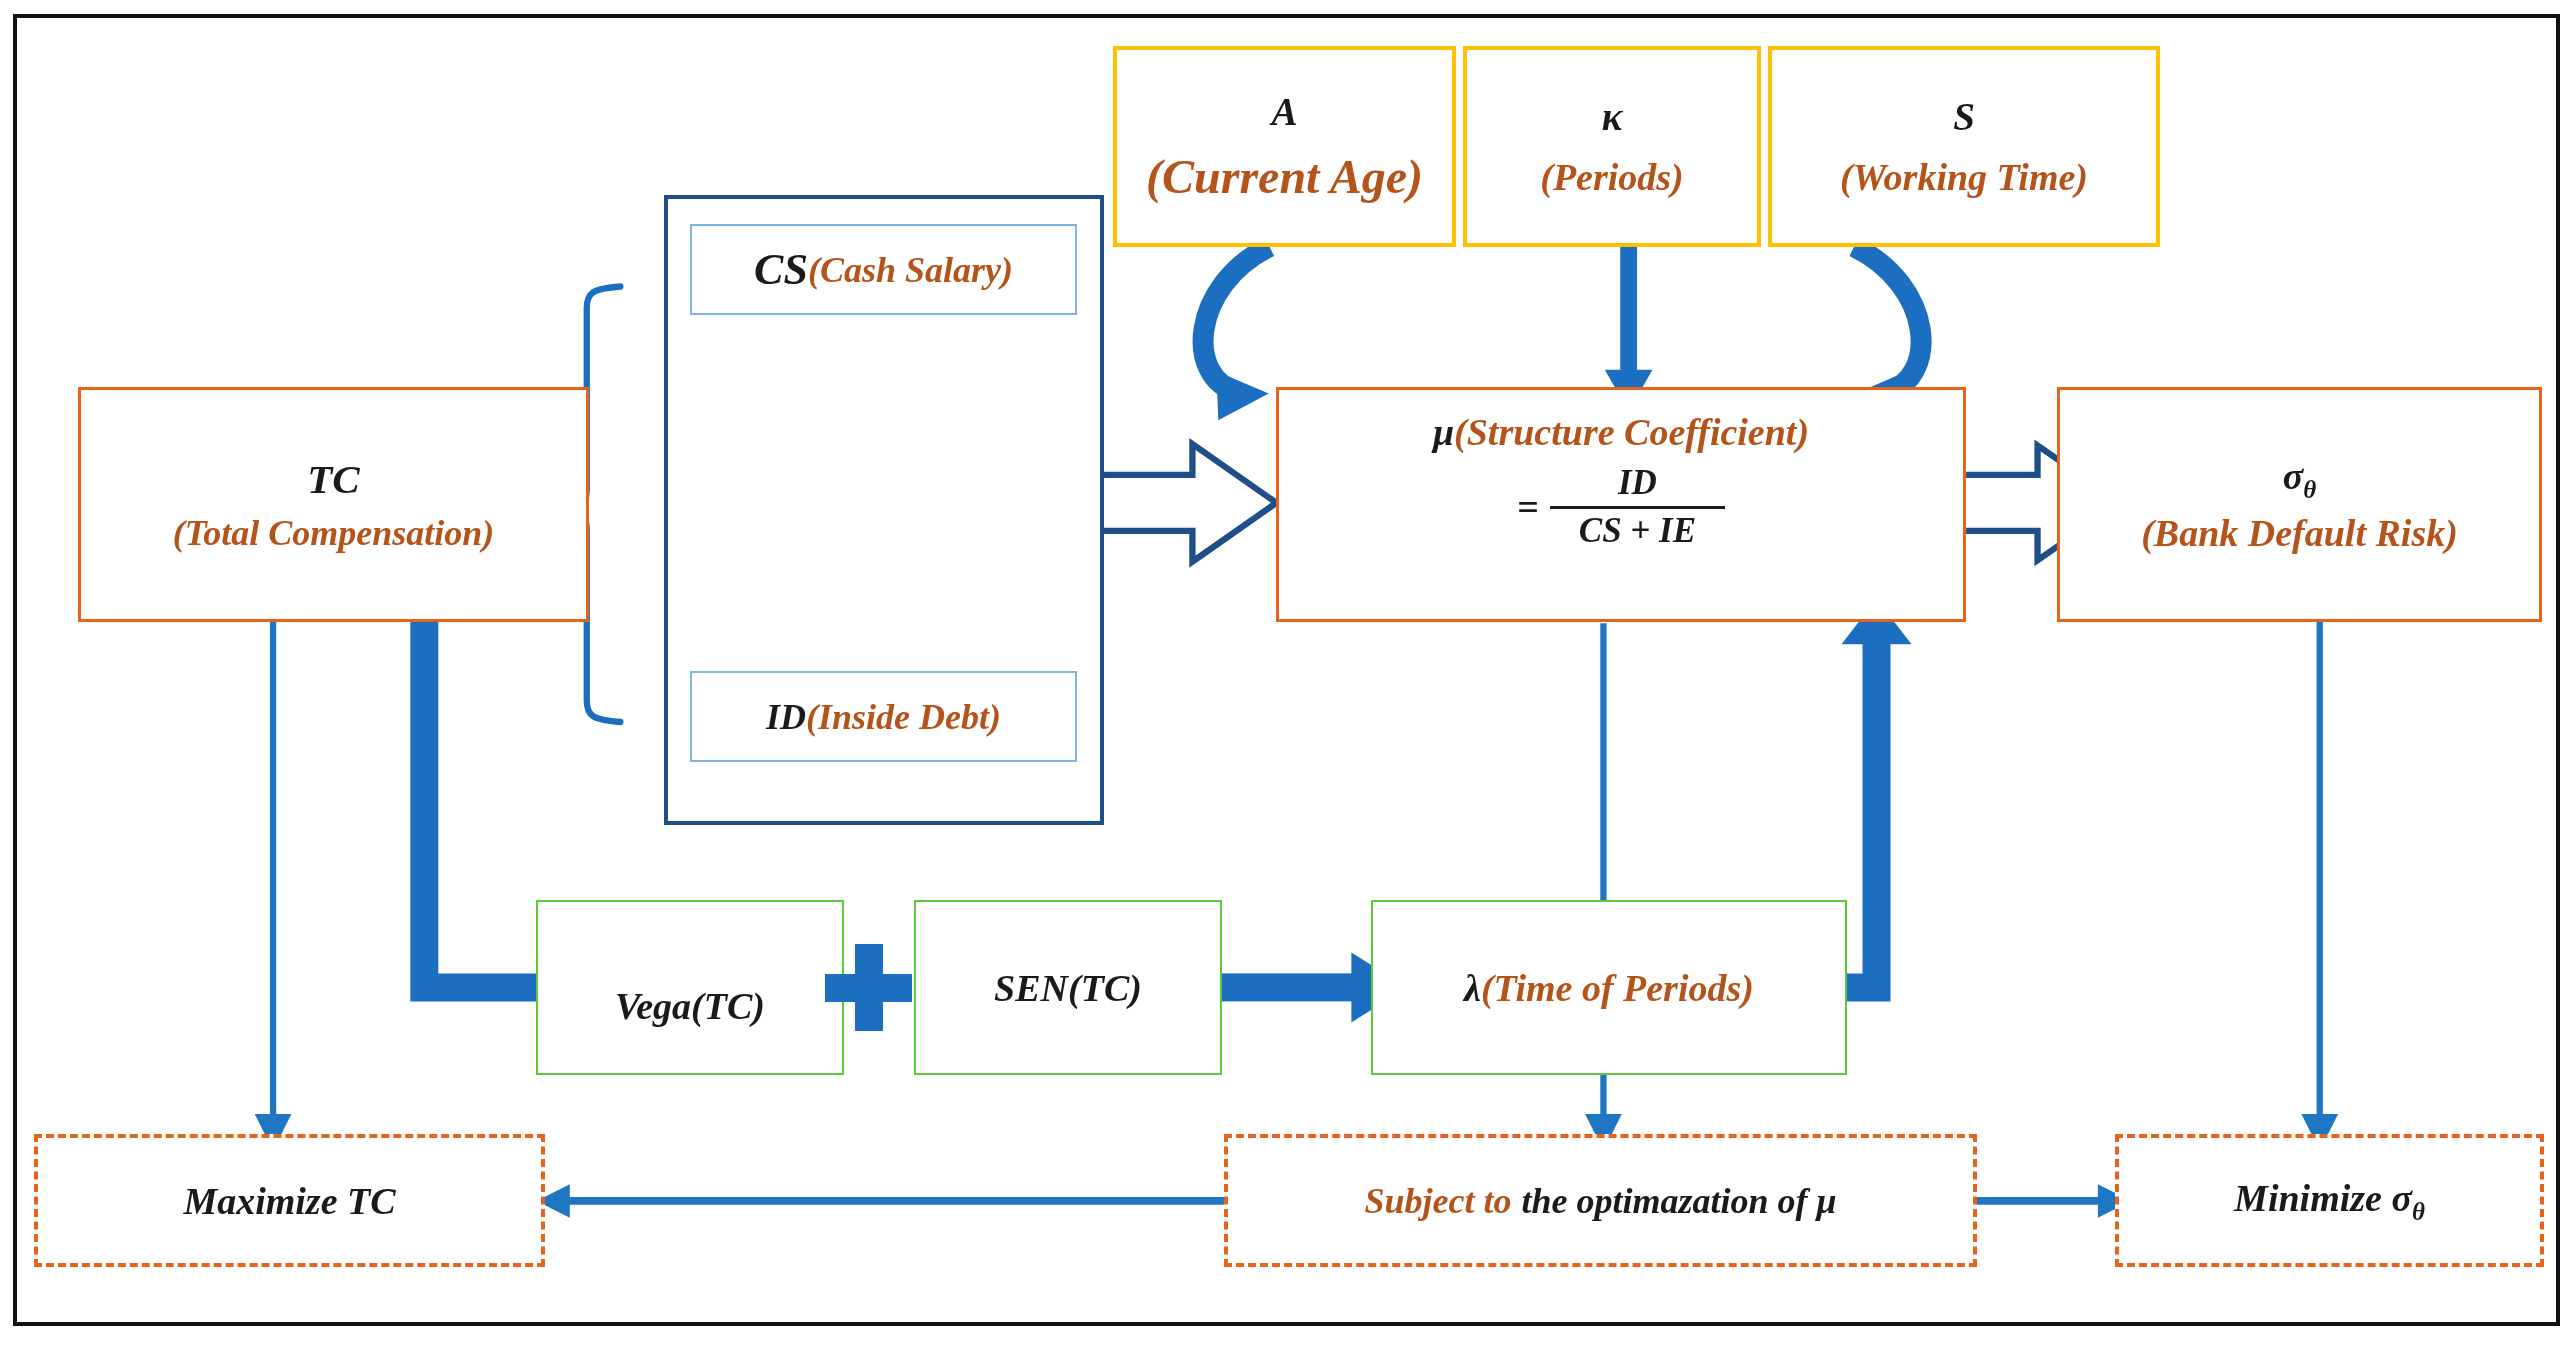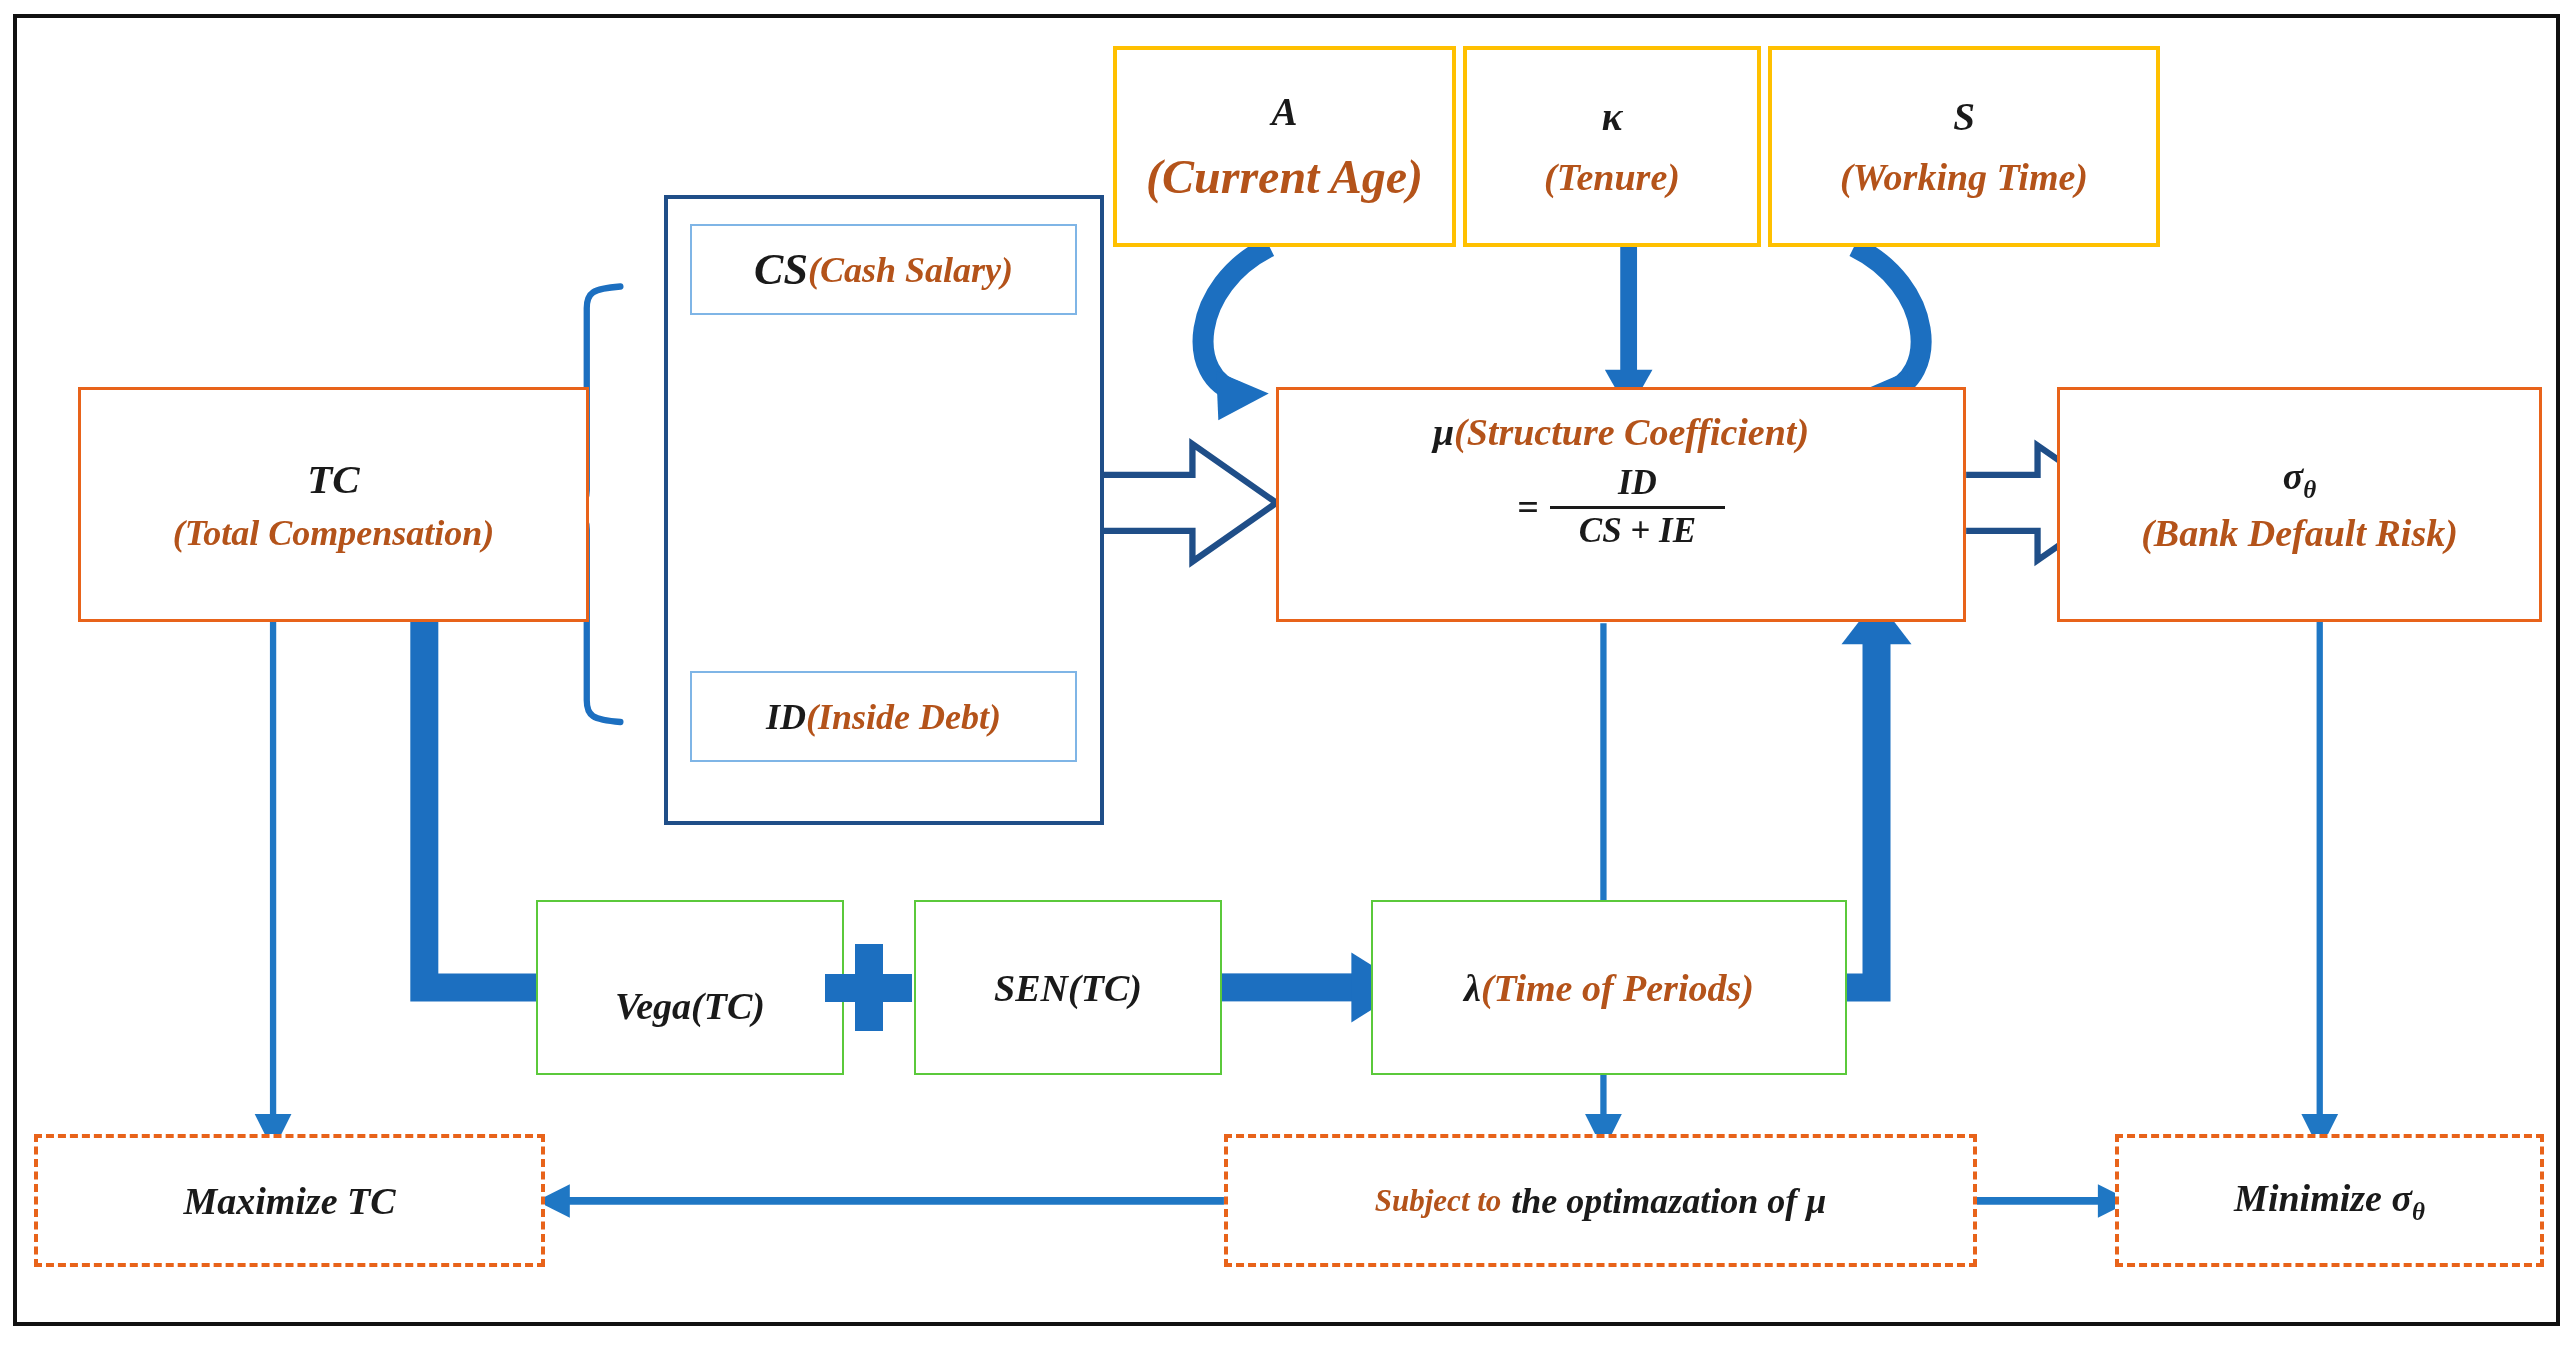--- a/index.html
+++ b/index.html
@@ -125,21 +125,21 @@
     <span class="t-desc" style="font-size:36px;">(Inside Debt)</span>
   </div>
 
   <div class="node box-yellow" style="left:1113px;top:46px;width:343px;height:201px;">
     <div class="t-sym" style="font-size:39px;">A</div>
     <div class="t-desc" style="font-size:48px;margin-top:15.4px;">(Current Age)</div>
   </div>
 
   <div class="node box-yellow" style="left:1463px;top:46px;width:298px;height:201px;">
     <div class="t-sym" style="font-size:39px;">κ</div>
-    <div class="t-desc" style="font-size:38px;margin-top:15.4px;">(Tenure)</div>
+    <div class="t-desc" style="font-size:38px;margin-top:15.4px;">(Periods)</div>
   </div>
 
   <div class="node box-yellow" style="left:1768px;top:46px;width:392px;height:201px;">
     <div class="t-sym" style="font-size:39px;">S</div>
     <div class="t-desc" style="font-size:38px;margin-top:15.4px;">(Working Time)</div>
   </div>
 
   <div class="node box-orange" style="left:1276px;top:387px;width:690px;height:235px;justify-content:flex-start;padding-top:19.6px;">
     <div class="line-row" style="font-size:38px;">
       <span class="t-sym">μ</span><span class="t-desc">(Structure Coefficient)</span>
@@ -170,21 +170,21 @@
   <div class="node box-green" style="left:1371px;top:900px;width:476px;height:175px;flex-direction:row;">
     <span class="t-sym" style="font-size:38px;">λ</span>
       <span class="t-desc" style="font-size:38px;">(Time of Periods)</span>
   </div>
 
   <div class="node box-dashed" style="left:34px;top:1134px;width:511px;height:133px;">
     <div class="t-sym" style="font-size:38px;">Maximize TC</div>
   </div>
 
   <div class="node box-dashed" style="left:1224px;top:1134px;width:753px;height:133px;flex-direction:row;">
-    <span class="t-desc" style="font-size:31px;">Subject to</span>
+    <span class="t-desc" style="font-size:36px;">Subject to</span>
       <span style="width:9.8px;"></span>
       <span class="t-sym" style="font-size:36px;">the optimazation of μ</span>
   </div>
 
   <div class="node box-dashed" style="left:2115px;top:1134px;width:429px;height:133px;">
     <div class="t-sym" style="font-size:38px;"><span>Minimize σ</span><sub style="font-size:25px;">θ</sub></div>
   </div>
 
   <div style="position:absolute;left:825px;top:944px;width:87px;height:87px;">
     <div style="position:absolute;left:0;top:30px;width:87px;height:28px;background:#1c6fc0;"></div>

